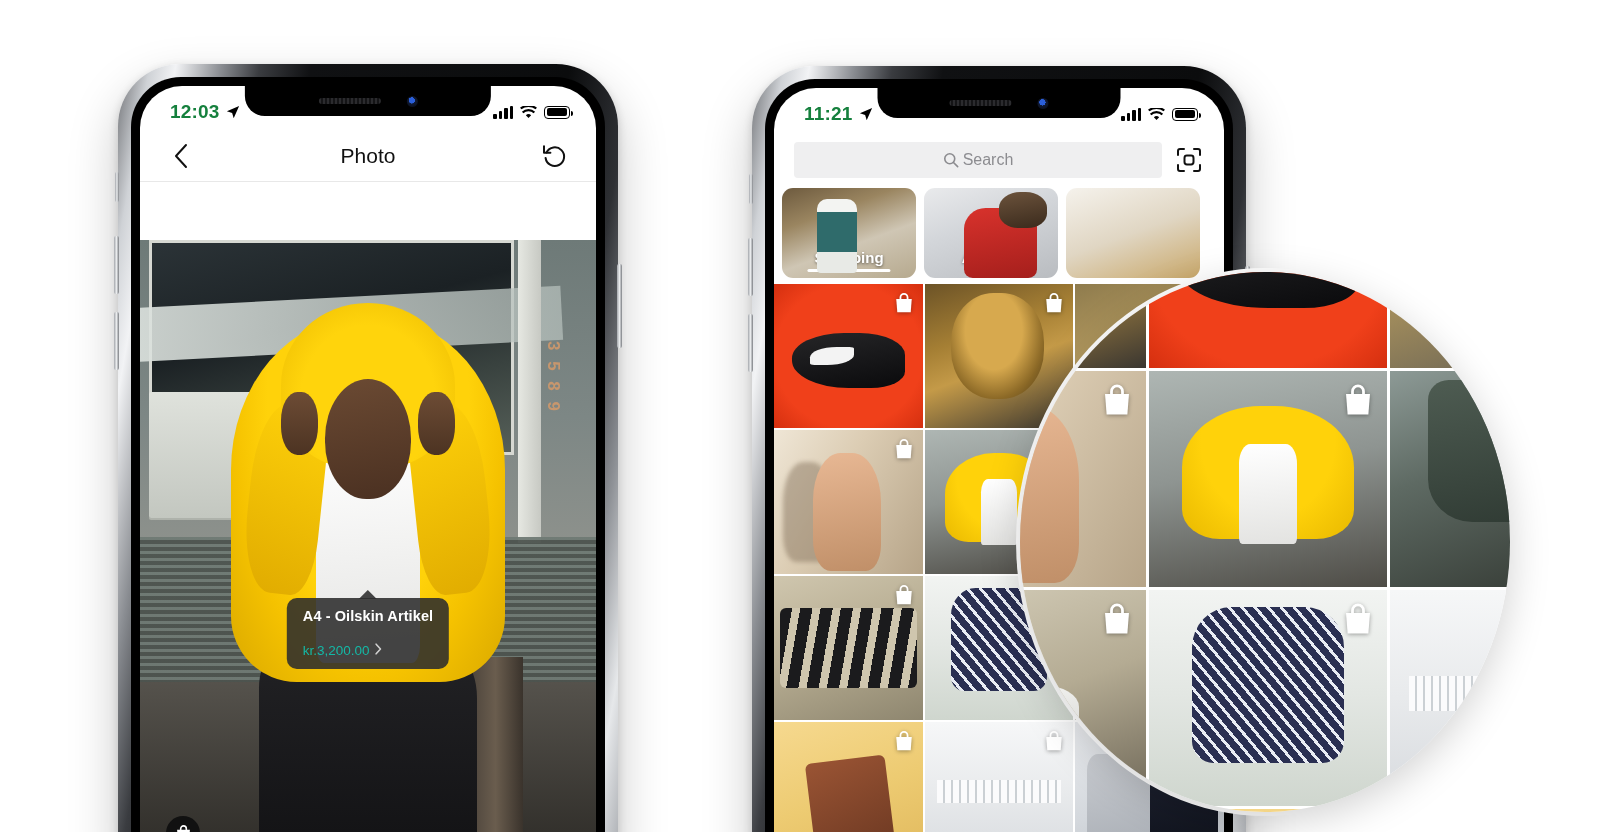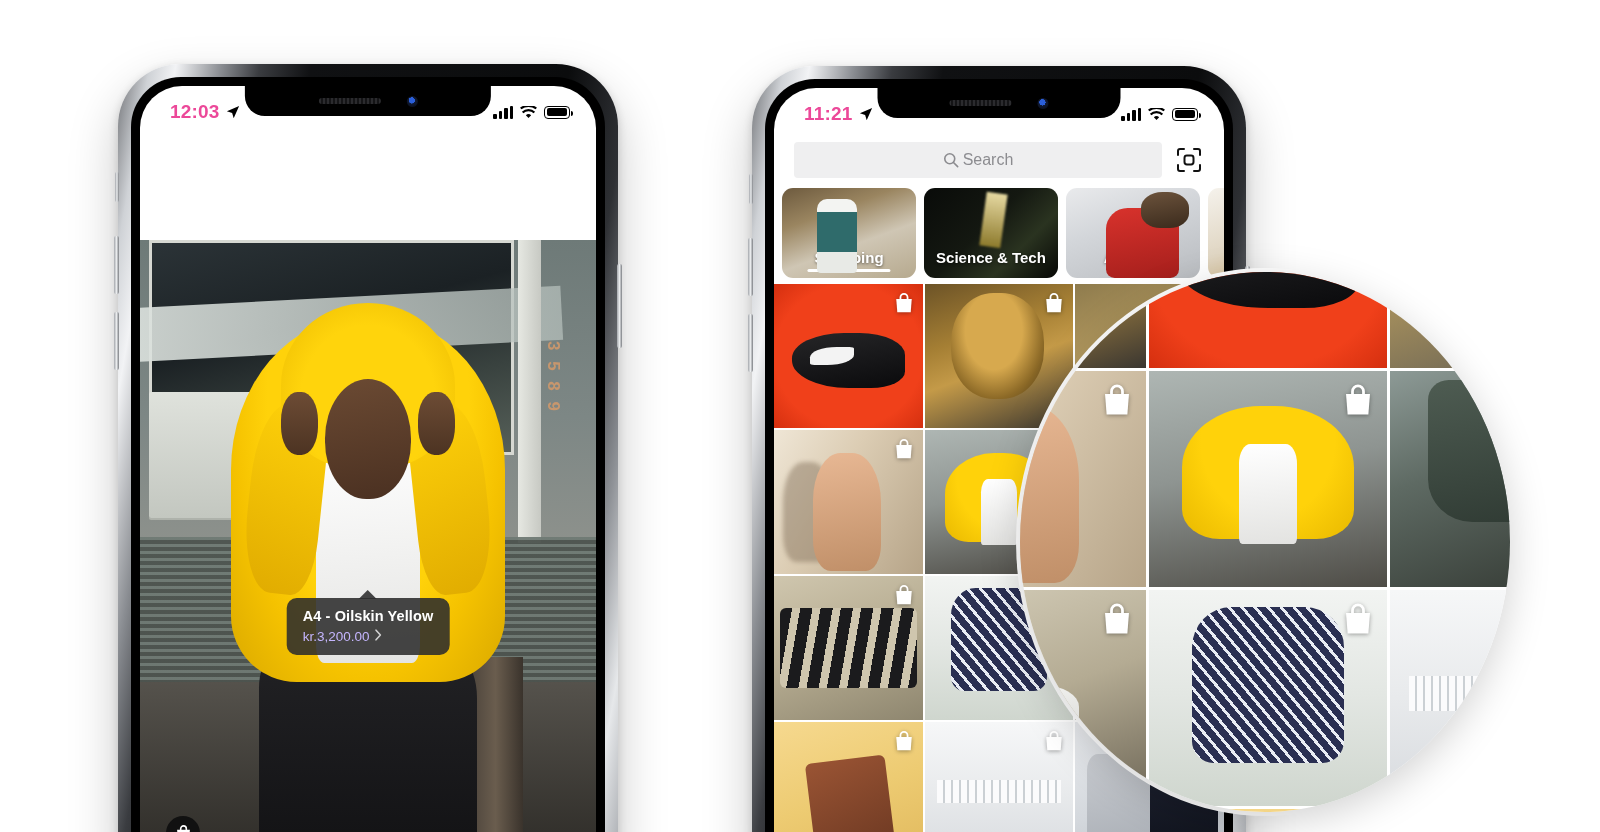--- a/index.html
+++ b/index.html
@@ -50,21 +50,21 @@
   }
 
   
   .btn-side { position: absolute; background: linear-gradient(90deg,#a4a7ac,#e9ebed,#7b7e83); border-radius: 2px; }
 
   
   .statusbar {
     position: absolute; top: 0; left: 0; right: 0; height: 44px;
     display: flex; align-items: center; justify-content: space-between;
     padding: 8px 26px 0 30px; z-index: 30;
-    color: #ec4899;
+    color: #15803d;
   }
   .sb-left { display: flex; align-items: center; gap: 6px; }
   .sb-time { font-size: 19px; font-weight: 700; letter-spacing: .2px; }
   .loc-arrow { width: 14px; height: 14px; }
   .sb-right { display: flex; align-items: center; gap: 7px; }
   .bars { display: flex; align-items: flex-end; gap: 2px; height: 13px; }
   .bars i { display: block; width: 3.5px; background: #000; border-radius: 1px; }
   .bars i:nth-child(1) { height: 5px; }
   .bars i:nth-child(2) { height: 8px; }
   .bars i:nth-child(3) { height: 11px; }
@@ -174,21 +174,21 @@
     min-width: 150px;
     z-index: 25;
     cursor: pointer;
   }
   .product-tag::before {
     content:""; position:absolute; top:-8px; left: 50%; transform: translateX(-50%);
     border-left: 9px solid transparent; border-right: 9px solid transparent;
     border-bottom: 9px solid rgba(44,44,44,.88);
   }
   .pt-title { color: #fff; font-size: 14.5px; font-weight: 700; letter-spacing: .1px; white-space: nowrap; }
-  .pt-price { color: #c4b5fd; font-size: 13.5px; margin-top: 5px; display: flex; align-items: flex-start; gap: 5px; }
+  .pt-price { color: #14b8a6; font-size: 13.5px; margin-top: 19px; display: flex; align-items: flex-start; gap: 5px; }
 
   .shop-fab {
     position: absolute; left: 26px; bottom: 22px;
     width: 34px; height: 34px; border-radius: 50%;
     background: #111; display:flex; align-items:center; justify-content:center;
     z-index: 25; cursor: pointer;
   }
 
   
   .search-row {
@@ -368,20 +368,34 @@
                   <path d="M9 5.1a7.6 7.6 0 0 0-5.4 2.2L2 5.7a9.9 9.9 0 0 1 14 0l-1.6 1.6A7.6 7.6 0 0 0 9 5.1z" fill="#000"></path>
                   <path d="M9 .6a12 12 0 0 0-7.4 2.5L0 1.5a14.4 14.4 0 0 1 18 0L16.4 3.1A12 12 0 0 0 9 .6z" fill="#000"></path>
                 </svg>
             </span>
             <span class="batt">
                 <i></i>
               </span>
           </div>
         </div>
 
+        <div class="navbar">
+          <div class="icon-btn">
+            <svg width="16" height="26" viewBox="0 0 16 26">
+                <path d="M13 2 3 13l10 11" stroke="#111" stroke-width="2" fill="none" stroke-linecap="round" stroke-linejoin="round"></path>
+              </svg>
+          </div>
+          <div class="nav-title">Photo</div>
+          <div class="icon-btn">
+            <svg width="28" height="28" viewBox="0 0 28 28">
+              <path d="M5.5 10.5A9.3 9.3 0 1 1 4.6 16" stroke="#111" stroke-width="2" fill="none" stroke-linecap="round"></path>
+              <path d="M3 4.2v6.6h6.4" stroke="#111" stroke-width="2" fill="none" stroke-linecap="round" stroke-linejoin="round"></path>
+            </svg>
+          </div>
+        </div>
 
 
         <div class="photo-area">
           <div class="photo-scene">
             <div class="bg-wall"></div>
             <div class="bg-window"></div>
             <div class="bg-panel"></div>
             <div class="bg-doorframe"></div>
             <div class="bg-num">3 5 8 9</div>
             <div class="bg-grate"></div>
@@ -393,21 +407,21 @@
             <div class="fig fig-armL"></div>
             <div class="fig fig-armR"></div>
             <div class="fig fig-hood"></div>
             <div class="fig fig-head"></div>
             <div class="fig fig-handL"></div>
             <div class="fig fig-handR"></div>
 
           </div>
 
           <div class="product-tag">
-            <div class="pt-title">A4 - Oilskin Yellow</div>
+            <div class="pt-title">A4 - Oilskin Artikel</div>
             <div class="pt-price">
               <span>kr.3,200.00</span>
               <span>
                 <svg width="7" height="12" viewBox="0 0 8 13">
                     <path d="M1.5 1 6.5 6.5 1.5 12" stroke="#cfcfcf" stroke-width="1.8" fill="none" stroke-linecap="round" stroke-linejoin="round"></path>
                   </svg>
               </span>
             </div>
           </div>
 
@@ -481,23 +495,20 @@
               <path d="M2 8V4a2 2 0 0 1 2-2h4M18 2h4a2 2 0 0 1 2 2v4M24 18v4a2 2 0 0 1-2 2h-4M8 24H4a2 2 0 0 1-2-2v-4" stroke="#111" stroke-width="2" fill="none" stroke-linecap="round"></path>
               <rect x="8.5" y="8.5" width="9" height="9" rx="2.4" stroke="#111" stroke-width="2" fill="none"></rect>
             </svg>
           </div>
         </div>
 
         <div class="cat-row">
           <div class="cat-card cc-shopping">
             <div class="cat-label">Shopping</div>
             <div class="cat-underline"></div>
-          </div>
-          <div class="cat-card cc-science">
-            <div class="cat-label">Science &amp; Tech</div>
           </div>
           <div class="cat-card cc-animals">
             <div class="cat-label">Animals</div>
           </div>
           <div class="cat-card cc-food">
             <div class="cat-label"></div>
           </div>
         </div>
 
         <div class="grid">

